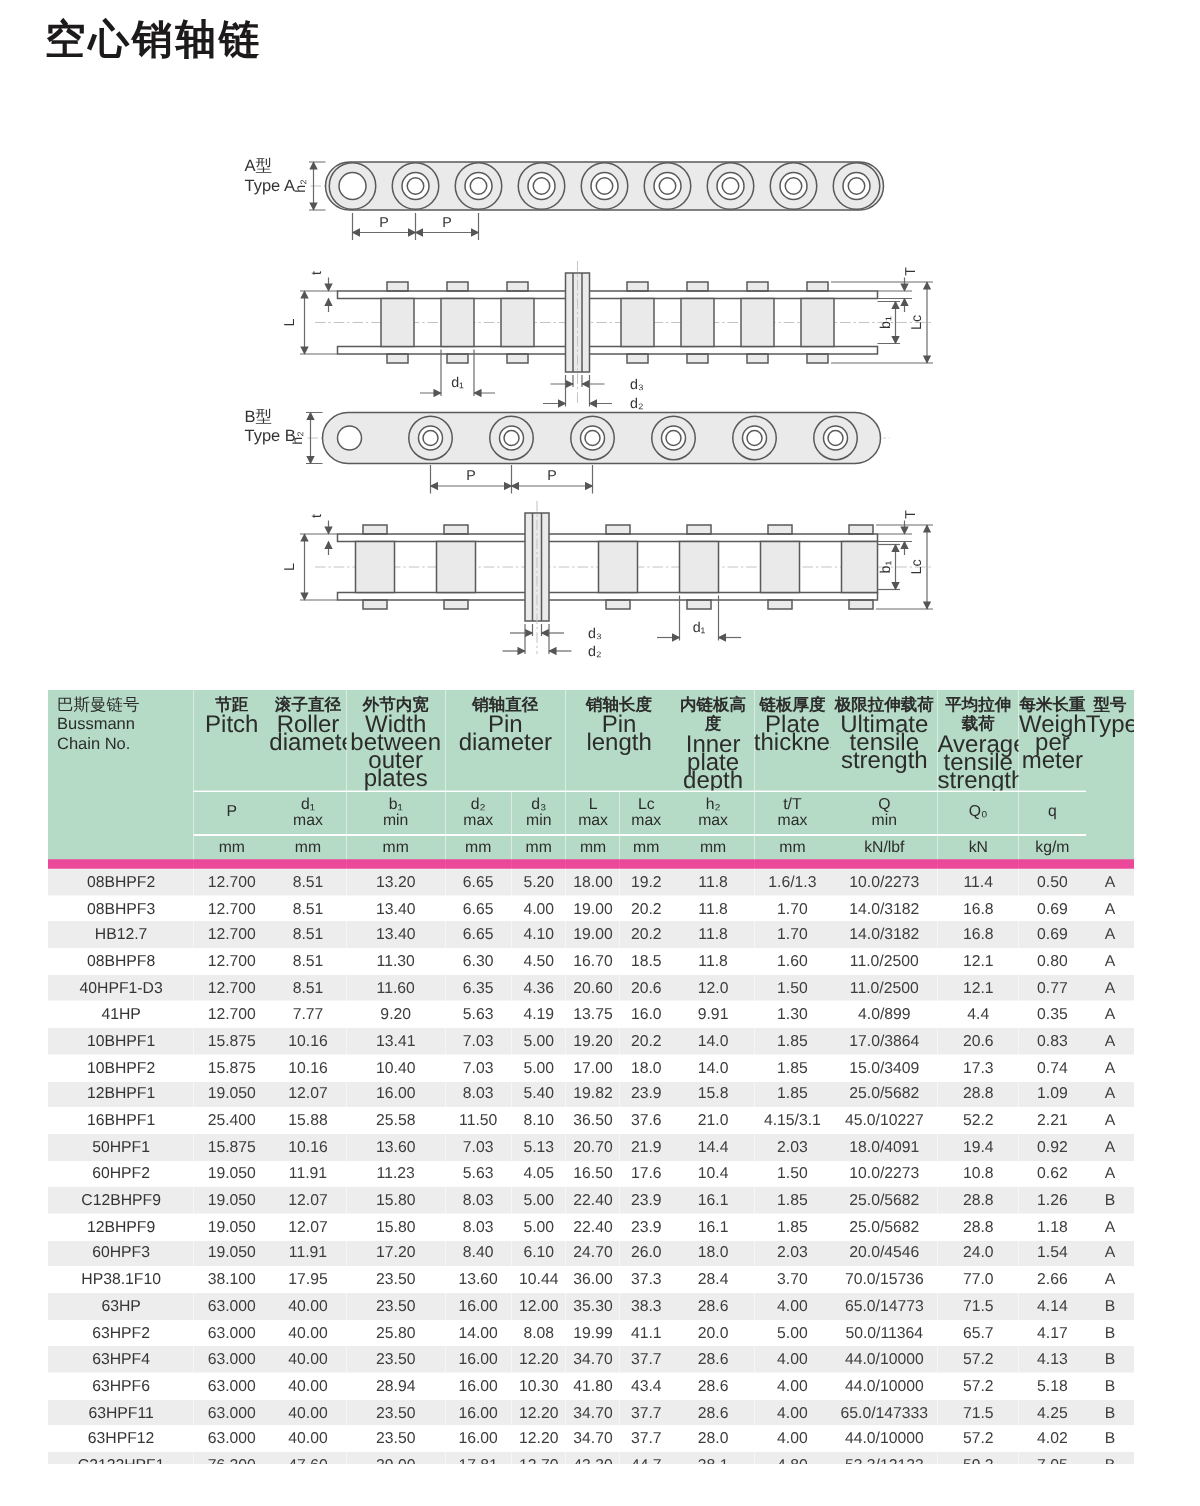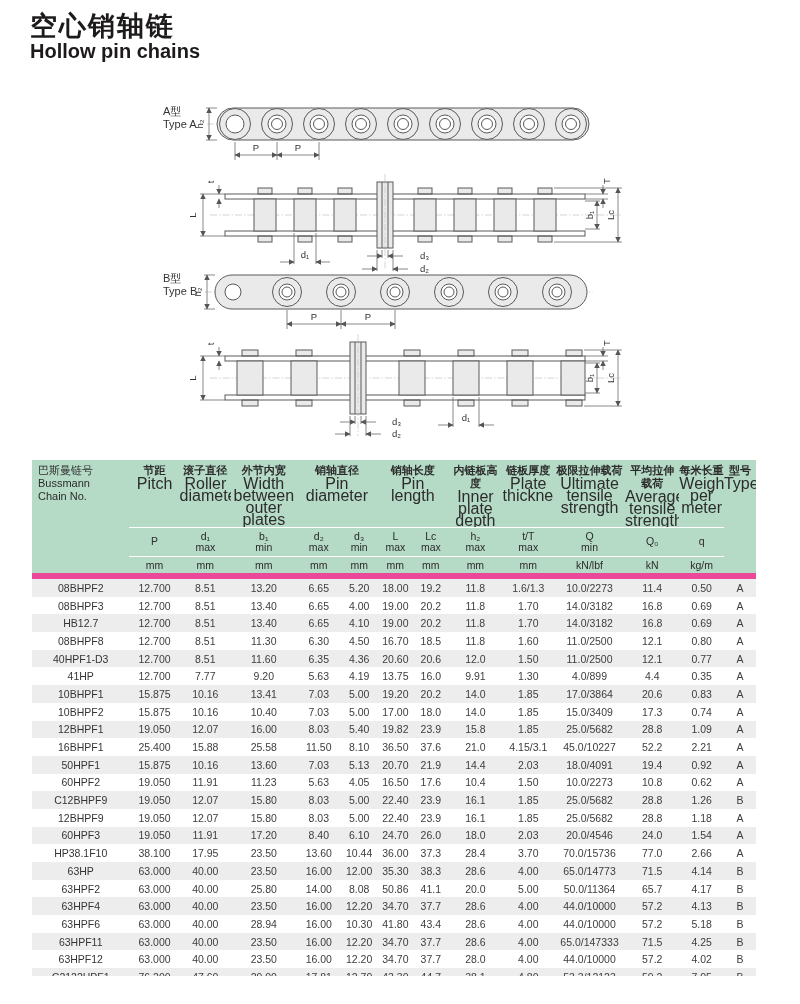--- a/index.html
+++ b/index.html
@@ -37,21 +37,20 @@
   tbody tr.odd td{background:#ededed;}
   tbody td.cname{color:#343434;margin-top:35px;}
   thead{border-bottom:6px solid #ec4899;}
 </style>
 </head>
 <body>
 
 <div class="page">
 
   <div class="title-zh">空心销轴链</div>
-  <div class="title-en">Hollow pin chains</div>
 
   <div class="dia-label" style="left:163px;top:105px;white-space:pre-line;">A型
 Type A</div>
 
   <svg class="dia" style="left:195px;top:96px;" width="400" height="72" viewBox="0 0 400 72">
     <defs>
       <marker id="arA1" viewBox="0 0 10 10" refX="9" refY="5" markerWidth="7" markerHeight="7" orient="auto-start-reverse">
         <path d="M0,0L10,5L0,10z" fill="#555"></path>
       </marker>
     </defs>
@@ -730,21 +729,21 @@
           <td>4.14</td>
           <td>B</td>
         </tr>
         <tr>
           <td class="cname">63HPF2</td>
           <td>63.000</td>
           <td>40.00</td>
           <td>25.80</td>
           <td>14.00</td>
           <td>8.08</td>
-          <td>50.86</td>
+          <td>19.99</td>
           <td>41.1</td>
           <td>20.0</td>
           <td>5.00</td>
           <td>50.0/11364</td>
           <td>65.7</td>
           <td>4.17</td>
           <td>B</td>
         </tr>
         <tr class="odd">
           <td class="cname">63HPF4</td>

